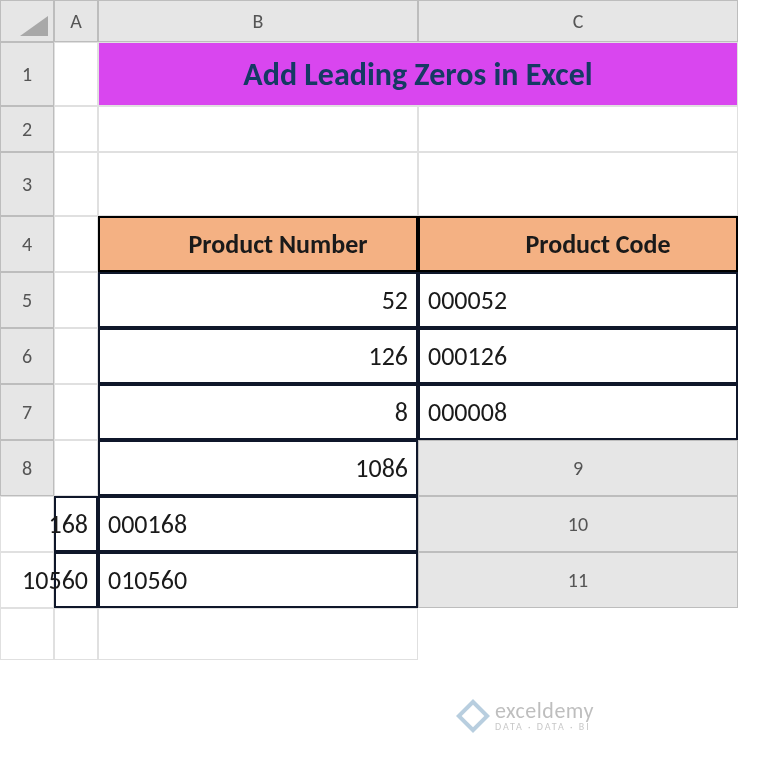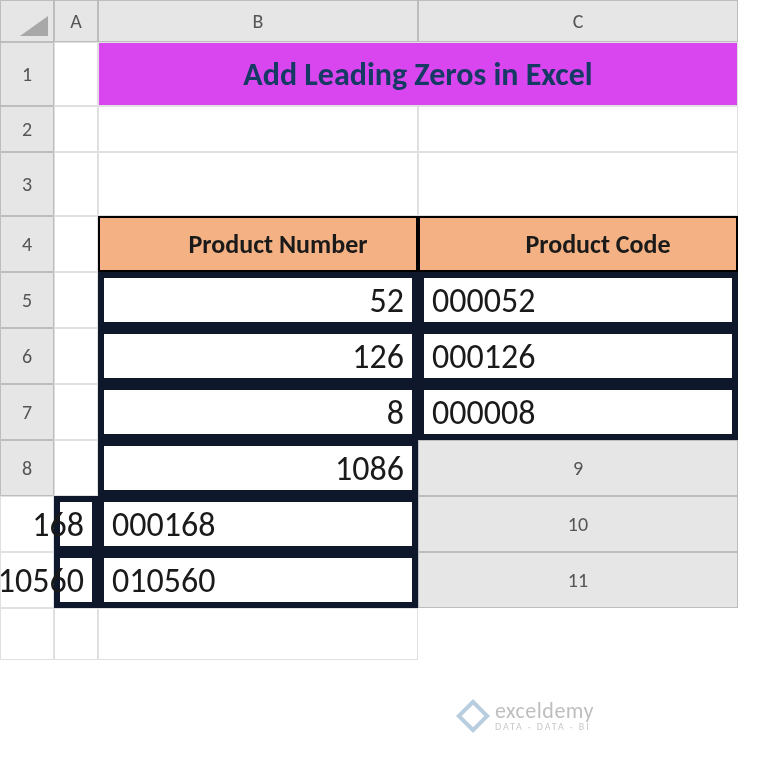--- a/index.html
+++ b/index.html
@@ -65,25 +65,25 @@
       border: 2px solid #000;
       display: flex;
       align-items: center;
       justify-content: center;
       font-size: 26px;
       font-weight: 700;
       color: #1a1a1a;
       padding-left: 40px;
     }
     .tbl-cell {
-      border: 6px solid #0f172a;
+      border: 2px solid #0f172a;
       background: #fff;
       display: flex;
       align-items: center;
-      font-size: 34px;
+      font-size: 26px;
       color: #1a1a1a;
     }
     .tbl-cell.num { justify-content: flex-end; padding-right: 8px; }
     .tbl-cell.txt { justify-content: flex-start; padding-left: 8px; text-align: right; }
     .watermark {
       position: absolute;
       right: 174px;
       bottom: 36px;
       display: flex;
       align-items: center;

